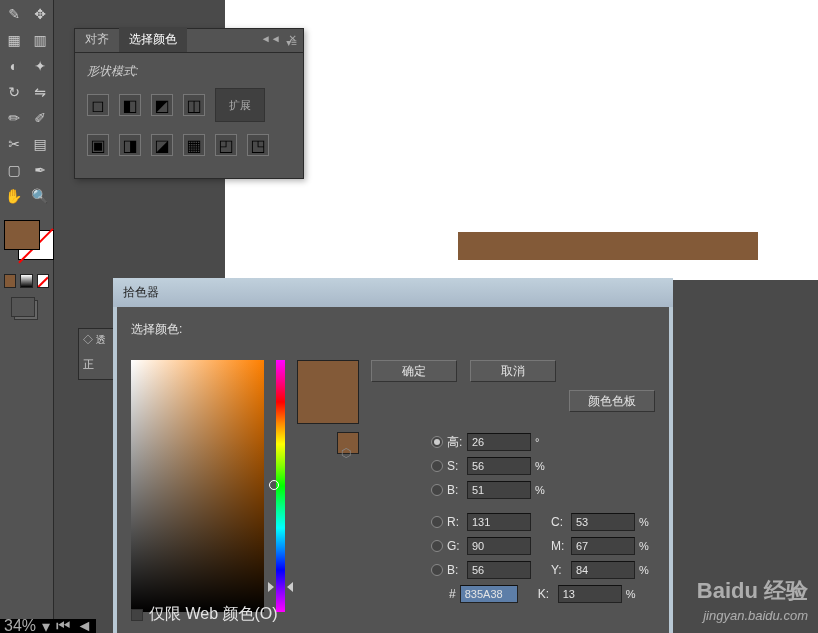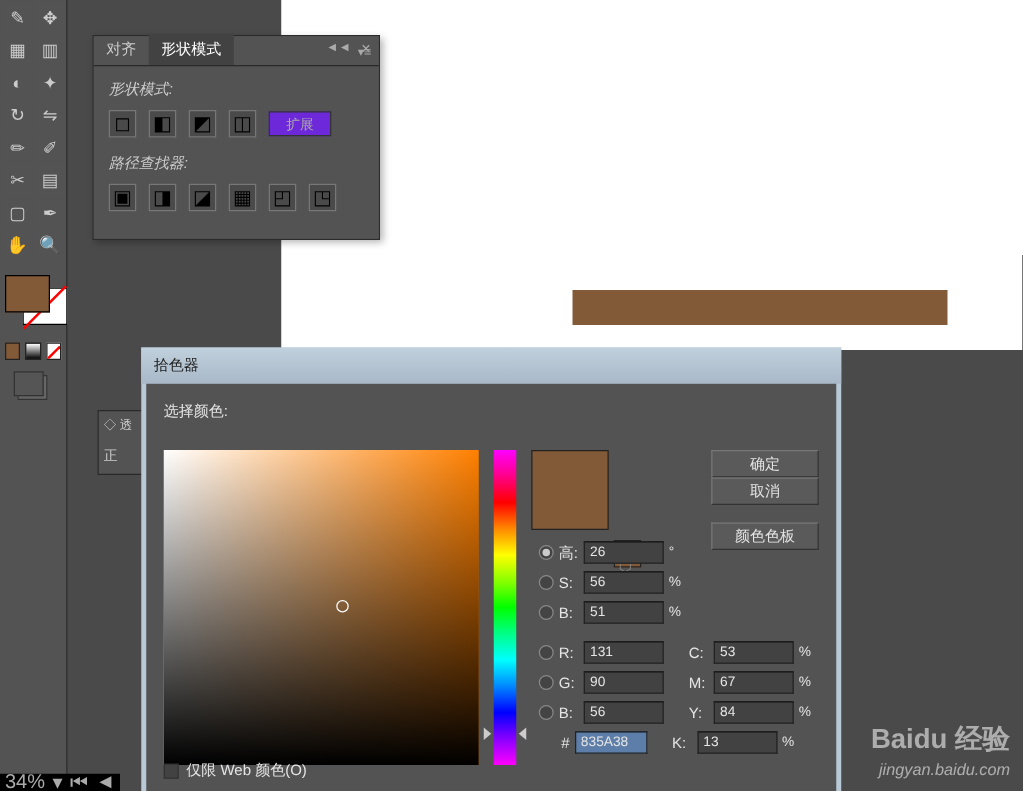--- a/index.html
+++ b/index.html
@@ -25,21 +25,21 @@
     
     .panel-pathfinder { position: absolute; top: 28px; left: 74px; width: 230px; background: #535353; border: 1px solid #2a2a2a; box-shadow: 2px 2px 6px rgba(0,0,0,0.3); }
     .panel-header { height: 24px; background: #535353; display: flex; align-items: flex-end; border-bottom: 1px solid #2a2a2a; position: relative; }
     .panel-ctrl { position: absolute; top: 4px; right: 6px; display: flex; gap: 8px; color: #aaa; font-size: 10px; }
     .tab { padding: 4px 10px; font-size: 12px; color: #ccc; cursor: pointer; }
     .tab.active { background: #424242; color: #fff; }
     .panel-body { padding: 10px 12px; background: #535353; }
     .label { font-size: 12px; color: #ccc; margin-bottom: 8px; font-style: italic; }
     .icon-row { display: flex; gap: 10px; align-items: center; margin-bottom: 12px; }
     .mode-icon { width: 22px; height: 22px; border: 1px solid #777; background: #4a4a4a; cursor: pointer; display: flex; align-items: center; justify-content: center; }
-    .expand-btn { width: 50px; height: 20px; background: #6d28d9; border: 1px solid #333; color: #aaa; font-size: 11px; display: flex; align-items: center; justify-content: center; cursor: pointer; }
+    .expand-btn { width: 50px; height: 34px; background: #404040; border: 1px solid #333; color: #aaa; font-size: 11px; display: flex; align-items: center; justify-content: center; cursor: pointer; }
     
     
     .panel-trans { position: absolute; top: 328px; left: 78px; width: 44px; height: 52px; background: #535353; border: 1px solid #2a2a2a; padding: 4px; font-size: 11px; color: #ccc; overflow: hidden; }
     .trans-header { font-size: 10px; white-space: nowrap; }
     
     
     .color-picker { position: absolute; top: 278px; left: 113px; width: 560px; height: 355px; background: #b8c8d4; }
     .cp-title { padding: 6px 10px; font-size: 12px; color: #222; background: linear-gradient(#c0d0dc, #a8b8c8); }
     .cp-body { background: #535353; margin: 0 4px 4px; height: 326px; padding: 14px; position: relative; }
     .cp-label { font-size: 12px; color: #e4e4e4; margin-bottom: 22px; }
@@ -50,35 +50,35 @@
     .hue-strip { width: 18px; height: 252px; background: linear-gradient(to bottom, #f0f, #f08, #f00, #f80, #ff0, #8f0, #0f0, #0f8, #0ff, #08f, #00f, #80f, #f0f); position: relative; cursor: pointer; }
     .hue-strip::before, .hue-strip::after { content: ''; position: absolute; top: 222px; width: 0; height: 0; border-top: 5px solid transparent; border-bottom: 5px solid transparent; }
     .hue-strip::before { left: -8px; border-left: 6px solid #ccc; }
     .hue-strip::after { right: -8px; border-right: 6px solid #ccc; }
     
     .preview-area { display: flex; flex-direction: column; }
     .preview-box { width: 62px; height: 64px; background: #835a38; border: 1px solid #222; }
     .preview-small { width: 22px; height: 22px; background: #835a38; border: 1px solid #222; margin-top: 8px; align-self: flex-end; }
     .cube3d { position: absolute; top: 86px; right: 4px; width: 14px; height: 14px; color: #888; font-size: 12px; }
     
-    .btn-col { display: flex; flex-direction: column; gap: 0; margin-left: auto; }
+    .btn-col { display: flex; gap: 13px; margin-left: auto; }
     .btn { width: 86px; height: 22px; background: #5a5a5a; border: 1px solid #333; border-top-color: #777; border-left-color: #777; color: #e4e4e4; font-size: 12px; display: flex; align-items: center; justify-content: center; cursor: pointer; }
     
     .values-area { position: absolute; top: 126px; left: 314px; width: 224px; display: flex; flex-direction: column; gap: 6px; }
     .value-row { display: flex; align-items: center; gap: 4px; }
     .radio { width: 12px; height: 12px; border: 1px solid #888; border-radius: 50%; background: #444; cursor: pointer; flex-shrink: 0; }
     .radio.selected::after { content: ''; display: block; width: 6px; height: 6px; background: #ccc; border-radius: 50%; margin: 2px; }
     .val-label { color: #e4e4e4; font-size: 12px; width: 16px; }
     .val-input { width: 64px; height: 18px; background: #424242; border: 1px solid #222; border-top-color: #111; color: #e4e4e4; font-size: 11px; padding: 0 4px; }
     .val-input.selected { background: #5d7ea8; }
     .unit { color: #e4e4e4; font-size: 11px; width: 14px; }
     .two-col { display: flex; gap: 20px; }
     .hash-label { color: #e4e4e4; font-size: 12px; }
     
-    .web-only { position: absolute; bottom: 8px; left: 14px; display: flex; align-items: center; gap: 6px; color: #e4e4e4; font-size: 12px; }
+    .web-only { position: absolute; bottom: 8px; left: 14px; display: flex; align-items: center; gap: 6px; color: #e4e4e4; font-size: 16px; }
     .checkbox { width: 12px; height: 12px; border: 1px solid #333; background: #424242; cursor: pointer; }
     
     
     .watermark { position: absolute; bottom: 8px; right: 10px; color: rgba(255,255,255,0.55); font-size: 13px; text-align: right; line-height: 1.4; font-style: italic; pointer-events: none; }
     .watermark .brand { font-size: 22px; font-weight: bold; font-style: normal; text-align: right; }
     
     .docbar { position: absolute; bottom: 0; left: 0; height: 14px; background: #000000; color: #aaa; font-size: 16px; padding: 0 4px; display: flex; align-items: center; gap: 6px; }
   </style>
 </head>
 <body>
@@ -120,33 +120,32 @@
   <div class="brown-rect"></div>
 </div>
 
 <div class="panel-pathfinder">
   <div class="panel-header">
     <div class="panel-ctrl">
       <span>◄◄</span>
       <span>✕</span>
     </div>
     <div class="tab">对齐</div>
-    <div class="tab active">形状模式</div>
+    <div class="tab active">选择颜色</div>
     <span style="position:absolute;right:6px;bottom:4px;color:#aaa;font-size:10px">▾≡</span>
   </div>
   <div class="panel-body">
     <div class="label">形状模式:</div>
     <div class="icon-row">
       <div class="mode-icon">◻</div>
       <div class="mode-icon">◧</div>
       <div class="mode-icon">◩</div>
       <div class="mode-icon">◫</div>
       <div class="expand-btn">扩展</div>
     </div>
-    <div class="label">路径查找器:</div>
     <div class="icon-row">
       <div class="mode-icon">▣</div>
       <div class="mode-icon">◨</div>
       <div class="mode-icon">◪</div>
       <div class="mode-icon">▦</div>
       <div class="mode-icon">◰</div>
       <div class="mode-icon">◳</div>
     </div>
   </div>
 </div>
@@ -166,21 +165,21 @@
       </div>
       <div class="hue-strip"></div>
       <div class="preview-area" style="position:relative;width:88px">
         <div class="preview-box"></div>
         <div class="preview-small"></div>
         <div class="cube3d">⬡</div>
       </div>
       <div class="btn-col">
         <div class="btn">确定</div>
         <div class="btn">取消</div>
-        <div class="btn" style="margin-top:14px">颜色色板</div>
+        <div class="btn" style="margin-top:30px">颜色色板</div>
       </div>
     </div>
 
     <div class="values-area">
       <div class="value-row">
         <div class="radio selected"></div>
         <span class="val-label">高:</span>
         <input class="val-input" value="26" style="">
         <span class="unit">°</span>
       </div>

